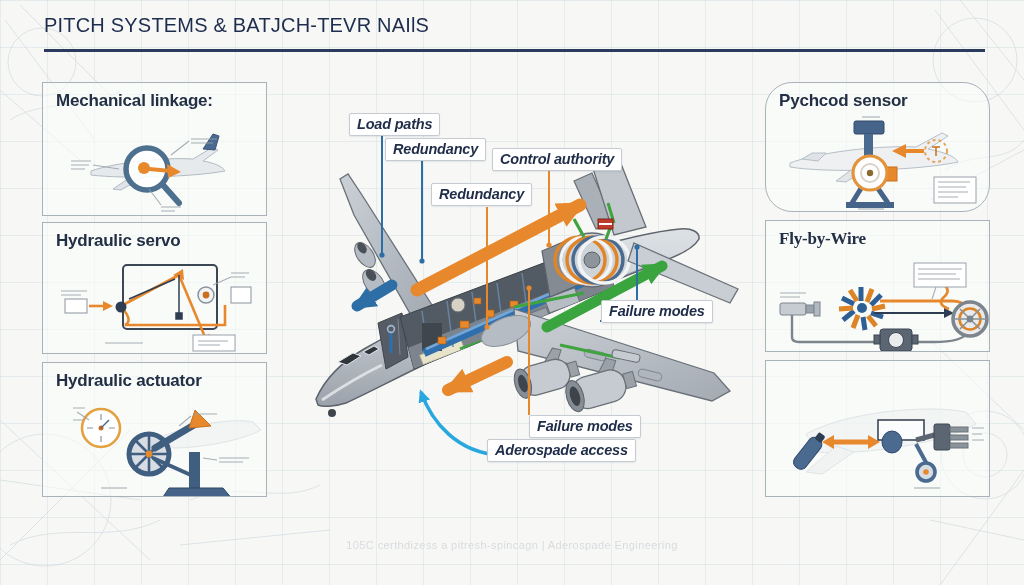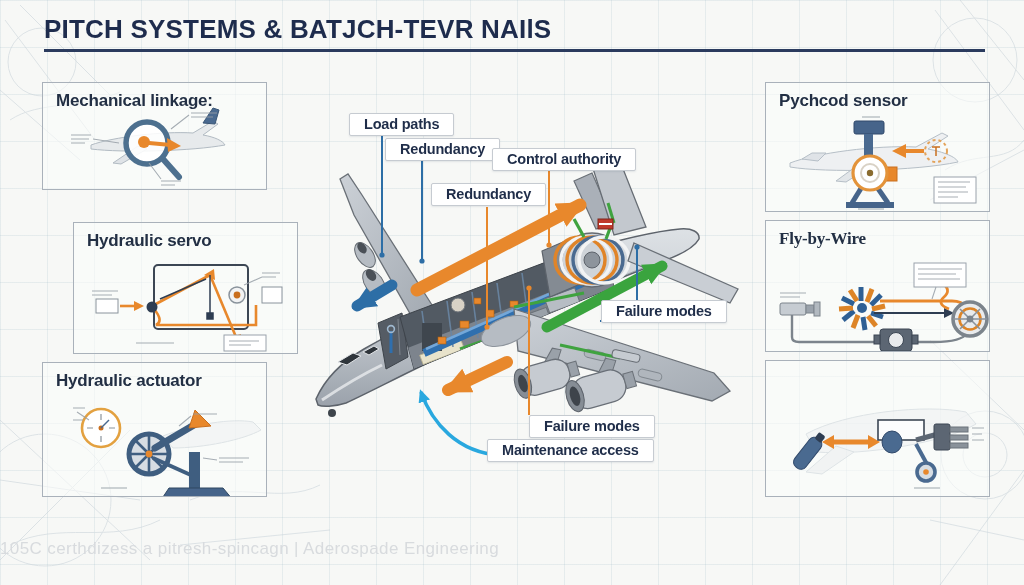--- a/index.html
+++ b/index.html
@@ -7,42 +7,42 @@
   #stage{
     position:relative;width:1024px;height:585px;overflow:hidden;
     background-color:#f7f8f6;
     background-image:
       linear-gradient(rgba(173,196,208,.24) 1px, transparent 1px),
       linear-gradient(90deg, rgba(173,196,208,.24) 1px, transparent 1px);
     background-size:47px 47px;
   }
   .ghost{position:absolute;left:0;top:0;width:1024px;height:585px;pointer-events:none;}
   #title{
-    position:absolute;left:44px;top:14px;font-size:26px;font-weight:700;
+    position:absolute;left:44px;top:14px;font-size:20px;font-weight:400;
     color:#1e2c4d;letter-spacing:.2px;white-space:nowrap;
   }
   #title-underline{position:absolute;left:44px;top:49px;width:941px;height:3px;background:#2b3b5e;}
   .panel{
     position:absolute;width:225px;border:1px solid #a9b1ba;
     background:rgba(252,253,252,.55);box-sizing:border-box;
   }
   .panel-title{
     position:absolute;left:13px;top:8px;font-size:17px;font-weight:700;color:#222f44;
     letter-spacing:-.2px;white-space:nowrap;
   }
   .panel svg.mini{position:absolute;left:0;bottom:0;width:223px;}
   .callout{
     position:absolute;background:#fff;border:1px solid #c6cbd1;border-radius:2px;
-    padding:2px 14px;font-size:14.5px;font-weight:700;color:#1f2d49;
+    padding:2px 7px;font-size:14.5px;font-weight:700;color:#1f2d49;
     letter-spacing:-.2px;white-space:nowrap;box-shadow:0 1px 2px rgba(40,60,90,.10);
-    z-index:5;line-height:1.15;
+    z-index:5;line-height:1.15;font-style:italic;
   }
   #footer-caption{
-    position:absolute;left:0;right:0;top:539px;text-align:left;
-    font-size:17px;color:#d8dbde;letter-spacing:.4px;
+    position:absolute;left:0;right:0;top:539px;text-align:center;
+    font-size:11px;color:#d8dbde;letter-spacing:.4px;
   }
   .ann{stroke:#98a0a8;stroke-width:1.1;opacity:.85;}
 </style>
 </head>
 <body>
 
 <div id="stage">
 
   <svg class="ghost">
     <g stroke="#c7d1d8" fill="none" stroke-width="1" opacity=".55">
@@ -58,21 +58,21 @@
       <circle cx="985" cy="455" r="44"></circle>
         <circle cx="985" cy="455" r="22"></circle>
       <path d="M930,340 L1024,430 M940,585 L1024,470 M930,520 L1024,540"></path>
       <path d="M190,500 C240,480 280,505 320,485 M180,545 L330,530"></path>
     </g>
   </svg>
 
   <div id="title">PITCH SYSTEMS &amp; BATJCH-TEVR NAIlS</div>
   <div id="title-underline"></div>
 
-  <div class="panel" style="left:42px;top:82px;height:108px;text-align:right;">
+  <div class="panel" style="left:42px;top:82px;height:134px;text-align:right;">
     <div class="panel-title">Mechanical linkage:</div>
     <svg class="mini" height="96" viewBox="0 0 223 96">
       <g>
         <path d="M48,52 C70,44 120,38 150,40 L170,28 L175,31 L160,42 C172,44 180,48 182,52 C150,58 80,60 48,56 Z" fill="#e7eaec" stroke="#b2bbc3" stroke-width="1"></path>
         <path d="M95,53 L70,70 L78,71 L104,56 Z" fill="#dfe3e7" stroke="#b2bbc3" stroke-width="1"></path>
         <path d="M160,30 L170,15 L176,17 L172,31 Z" fill="#4a6a90" stroke="#3a5676" stroke-width="1"></path>
       </g>
       <g>
         <circle cx="104" cy="50" r="21" fill="rgba(255,255,255,.88)" stroke="#4d708f" stroke-width="5.5"></circle>
         <line x1="120" y1="66" x2="136" y2="84" stroke="#4d708f" stroke-width="6" stroke-linecap="round"></line>
@@ -81,21 +81,21 @@
         <polygon points="138,53 124,45 125,59" fill="#e8882c"></polygon>
       </g>
       <g class="ann">
         <path d="M28,42 h20 M28,46 h18 M28,50 h14 M50,46 L76,50"></path>
         <path d="M148,20 h26 M148,24 h22 M146,22 L128,36"></path>
         <path d="M118,88 h20 M118,92 h14 M118,86 L106,70"></path>
       </g>
     </svg>
   </div>
 
-  <div class="panel" style="left:42px;top:222px;height:132px;margin-left:31px;">
+  <div class="panel" style="left:42px;top:222px;height:132px;">
     <div class="panel-title">Hydraulic servo</div>
     <svg class="mini" height="98" viewBox="0 0 223 98">
       <rect x="80" y="10" width="94" height="64" rx="4" fill="none" stroke="#3c4654" stroke-width="2"></rect>
       <g class="ann">
         <path d="M18,36 h26 M18,40 h20"></path>
         <path d="M62,88 h38 M170,30 L188,22 M188,18 h18 M188,22 h14"></path>
       </g>
       <rect x="22" y="44" width="22" height="14" fill="#fff" stroke="#8a939c"></rect>
       <g stroke="#e8882c" stroke-width="2.6" fill="none">
         <line x1="46" y1="51" x2="66" y2="51"></line>
@@ -146,21 +146,21 @@
       </g>
       <g class="ann">
         <path d="M150,18 h24 M148,20 L136,30"></path>
         <path d="M176,62 h30 M176,66 h24 M174,64 L160,62"></path>
         <path d="M58,92 h26"></path>
         <path d="M34,16 L46,24 M30,24 h10 M30,12 h12"></path>
       </g>
     </svg>
   </div>
 
-  <div class="panel" style="left:765px;top:82px;height:130px;">
+  <div class="panel" style="left:765px;top:82px;height:130px;border-radius:27px;">
     <div class="panel-title">Pychcod sensor</div>
     <svg class="mini" height="96" viewBox="0 0 223 96">
       <g>
         <path d="M24,48 C50,38 110,30 150,32 L176,18 L182,21 L162,34 C178,37 190,42 192,47 C150,56 60,58 24,52 Z" fill="#eef0f2" stroke="#b6bfc7" stroke-width="1"></path>
         <path d="M92,50 L70,66 L80,67 L102,53 Z" fill="#e2e6e9" stroke="#b6bfc7" stroke-width="1"></path>
         <path d="M36,44 l10,-6 14,0 -8,8 Z" fill="#dfe3e7" stroke="#b6bfc7" stroke-width="1"></path>
       </g>
       <g>
         <rect x="88" y="6" width="30" height="13" rx="2" fill="#46648a" stroke="#31496b"></rect>
         <rect x="98" y="19" width="9" height="44" fill="#4a6a90"></rect>
@@ -444,17 +444,17 @@
         <circle cx="375" cy="192" r="2.6" fill="#2d6ea6"></circle>
     </g>
   </svg>
 
   <div class="callout" style="left:349px;top:113px;">Load paths</div>
   <div class="callout" style="left:385px;top:138px;">Redundancy</div>
   <div class="callout" style="left:492px;top:139px;margin-top:9px;">Control authority</div>
   <div class="callout" style="left:431px;top:183px;">Redundancy</div>
   <div class="callout" style="left:601px;top:300px;">Failure modes</div>
   <div class="callout" style="left:529px;top:415px;">Failure modes</div>
-  <div class="callout" style="left:487px;top:439px;">Maintenance access</div>
+  <div class="callout" style="left:487px;top:439px;">Aderospade access</div>
 
   <div id="footer-caption">105C certhdizess a pitresh-spincagn | Aderospade Engineering</div>
 
 </div>
 
 </body></html>

